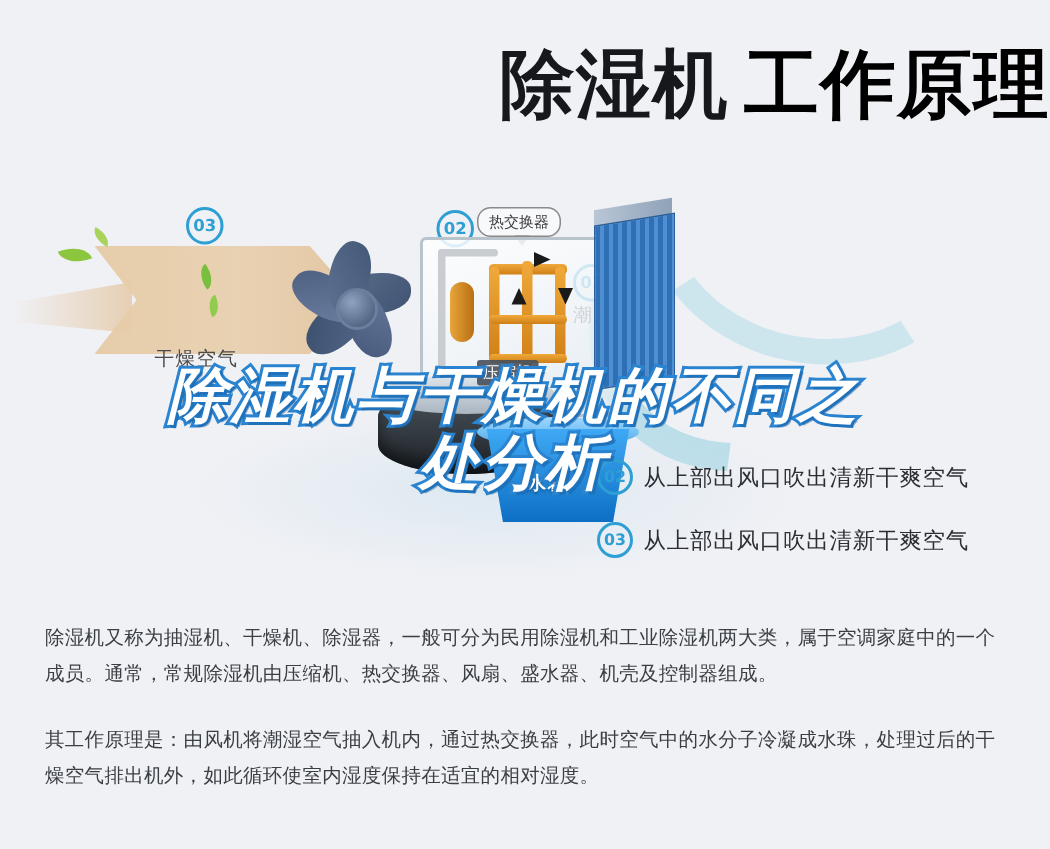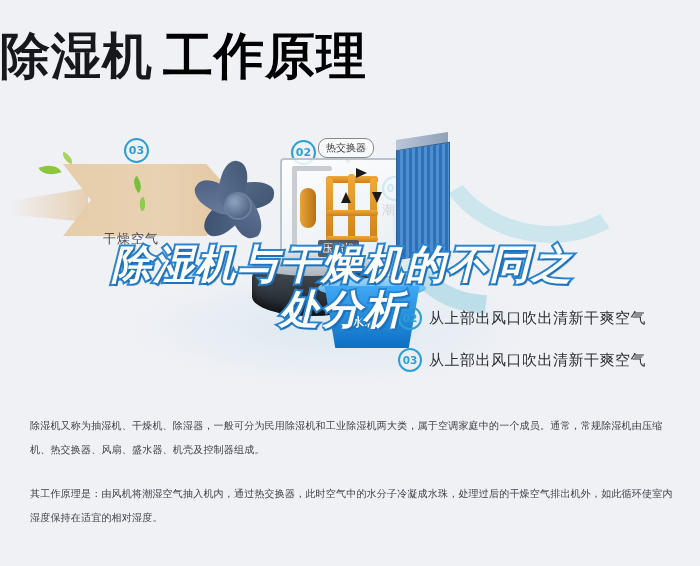--- a/index.html
+++ b/index.html
@@ -7,21 +7,21 @@
     width:700px;height:566px;
     background:#f0f1f5;
     font-family:"DejaVu Sans","Liberation Sans",sans-serif;
     overflow:hidden;position:relative;
   }
   .page{position:relative;width:700px;height:566px;background:#f0f1f5;overflow:hidden;}
 
   
   .header{position:absolute;left:0;top:0;width:700px;height:120px;}
   .title{
-    position:absolute;left:0;top:26px;width:700px;text-align:left;
+    position:absolute;left:0;top:26px;width:700px;text-align:right;
     font-size:50px;line-height:60px;font-weight:bold;color:#111316;
     letter-spacing:1px;white-space:nowrap;
   }
   .title .t-a{color:#16181b;}
   .title .t-b{color:#000;margin-left:10px;}
 
   
   .stage{position:absolute;left:0;top:118px;width:700px;height:290px;overflow:hidden;}
 
   
@@ -202,21 +202,21 @@
     text-shadow:
       0 0 1px #2b84d0,
       2px 2px 0 rgba(18,92,158,.45);
     pointer-events:none;
   }
   .watermark .wline{display:block;}
 
   
   .copy{position:absolute;left:30px;top:414px;width:645px;}
   .para{
-    font-size:10px;line-height:24px;color:#3a3f45;letter-spacing:.2px;
+    font-size:13px;line-height:24px;color:#3a3f45;letter-spacing:.2px;
     margin:0 0 20px 0;text-align:left;
   }
   .para.p2{margin-bottom:0;}
 </style>
 </head>
 <body>
 
 <div class="page">
 
   <div class="header">

